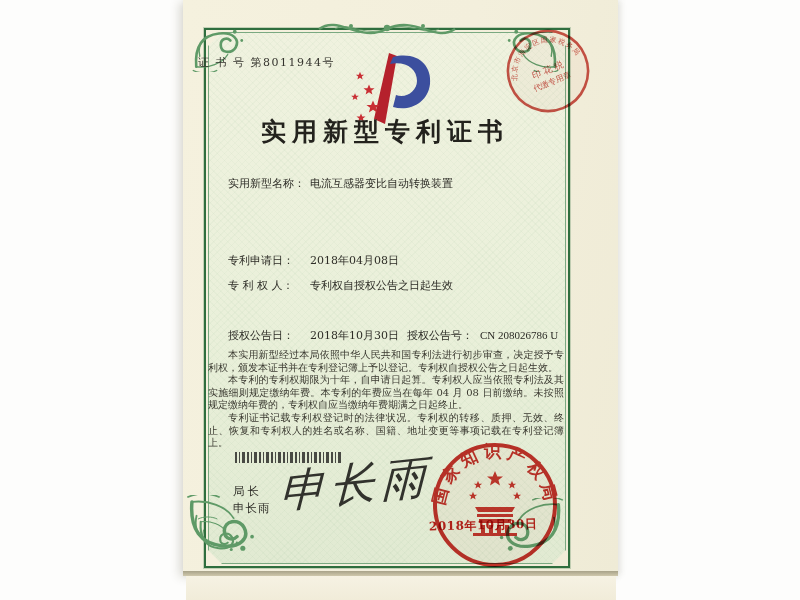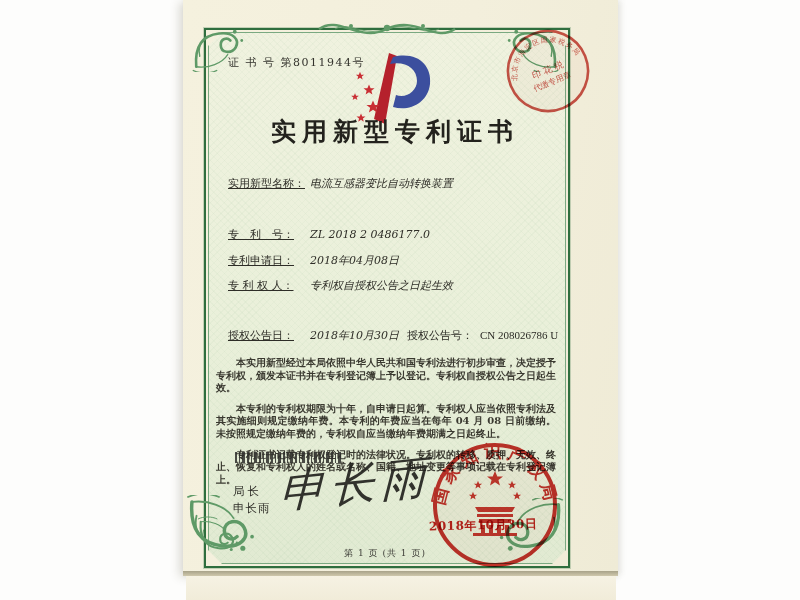--- a/index.html
+++ b/index.html
@@ -42,42 +42,42 @@
     clip-path:polygon(14px 0,calc(100% - 14px) 0,100% 14px,100% calc(100% - 14px),calc(100% - 14px) 100%,14px 100%,0 calc(100% - 14px),0 14px);
   }
   .flourish{position:absolute;color:#5f9a67;}
   .fl-tl{left:8px;top:16px;width:56px;height:56px;}
   .fl-tr{left:321px;top:16px;width:56px;height:56px;transform:scaleX(-1);}
   .fl-bl{left:2px;top:495px;width:74px;height:74px;transform:scaleY(-1);}
   .fl-br{left:312px;top:498px;width:70px;height:70px;transform:scale(-1,-1);}
   .fl-top{left:134px;top:13px;width:140px;height:30px;}
 
   
-  .cert-no{position:absolute;left:45px;top:55px;font-size:11px;letter-spacing:1.5px;color:#33322c;}
+  .cert-no{position:absolute;left:15px;top:55px;font-size:11px;letter-spacing:1.5px;color:#33322c;}
   .logo{position:absolute;left:160px;top:50px;width:92px;height:80px;}
   .title{
     position:absolute;left:21px;top:115px;width:362px;text-align:center;
-    font-size:25px;font-weight:bold;letter-spacing:6px;color:#23221d;padding-left:10px;
+    font-size:25px;font-weight:bold;letter-spacing:6px;color:#23221d;
   }
 
   
   .row{position:absolute;left:45px;width:340px;font-size:11px;line-height:13.5px;}
-  .row .label{display:inline-block;width:82px;vertical-align:top;color:#2e2d27;text-decoration:underline;}
-  .row .value{display:inline-block;width:238px;vertical-align:top;white-space:pre-line;color:#2e2d27;font-style:italic;}
+  .row .label{display:inline-block;width:82px;vertical-align:top;color:#2e2d27;}
+  .row .value{display:inline-block;width:238px;vertical-align:top;white-space:pre-line;color:#2e2d27;}
   .r0{top:177px}.r1{top:203px}.r2{top:228px}.r3{top:254px}.r4{top:279px}.r5{top:302px}.r6{top:329px}
   .row .label2{position:absolute;left:179px;top:0;text-align:right;}
   .row .value2{position:absolute;left:252px;top:0;white-space:nowrap;font-family:Liberation Serif, serif;}
   .r6 .value{width:95px;}
 
   
   .body-text{
     position:absolute;left:25px;top:349px;width:356px;
     font-size:10px;line-height:12.6px;text-align:justify;color:#3a3930;
   }
-  .body-text p{margin:8px;text-indent:2em;font-weight:bold;}
+  .body-text p{margin:0;text-indent:2em;}
 
   
   .barcode{
     position:absolute;left:52px;top:452px;width:106px;height:11px;
     background:repeating-linear-gradient(90deg,#2d2d2a 0 2px,transparent 2px 4px,#2d2d2a 4px 5px,transparent 5px 7px,#2d2d2a 7px 10px,transparent 10px 12px);
     opacity:.85;
   }
   .director-title{position:absolute;left:50px;top:484px;font-size:11.5px;letter-spacing:3px;color:#2e2d27;}
   .director-name{position:absolute;left:50px;top:501px;font-size:11.5px;letter-spacing:1px;color:#2e2d27;}
   .signature{
@@ -156,23 +156,20 @@
       <use href="#star5" transform="translate(26,40) scale(.55)" fill="#c92f34"></use>
       <use href="#star5" transform="translate(12,47) scale(.38)" fill="#c92f34"></use>
       <use href="#star5" transform="translate(30,57) scale(.66)" fill="#c92f34"></use>
       <use href="#star5" transform="translate(18,68) scale(.45)" fill="#c92f34"></use>
     </svg>
 
     <div class="title">实用新型专利证书</div>
 
     <div class="row r0">
       <span class="label">实用新型名称：</span><span class="value">电流互感器变比自动转换装置</span>
-    </div>
-    <div class="row r2">
-      <span class="label">专　利　号：</span><span class="value">ZL 2018 2 0486177.0</span>
     </div>
     <div class="row r3">
       <span class="label">专利申请日：</span><span class="value">2018年04月08日</span>
     </div>
     <div class="row r4">
       <span class="label">专 利 权 人：</span><span class="value">专利权自授权公告之日起生效</span>
     </div>
     <div class="row r6">
       <span class="label">授权公告日：</span><span class="value">2018年10月30日</span>
       <span class="label2">授权公告号：</span>
@@ -221,18 +218,17 @@
           <path id="arcTax" d="M 14,62 A 33,33 0 1 1 74,62" fill="none"></path>
         </defs>
       <circle cx="44" cy="44" r="40" fill="rgba(210,40,32,0.04)" stroke="#c5372e" stroke-width="2.6"></circle>
       <text font-size="7" fill="#c5372e" letter-spacing="1.2">
         <textPath href="#arcTax" startOffset="50%" text-anchor="middle">北京市海淀区国家税务局</textPath>
       </text>
       <text x="44" y="46" text-anchor="middle" font-size="9" fill="#c5372e">印 花 税</text>
       <text x="44" y="58" text-anchor="middle" font-size="8" fill="#c5372e">代缴专用章</text>
     </svg>
 
-    <div class="page-info">第 1 页 (共 1 页)</div>
   </div>
 
   <div class="paper-edge"></div>
   <div class="paper-below"></div>
 </div>
 
 </body></html>

